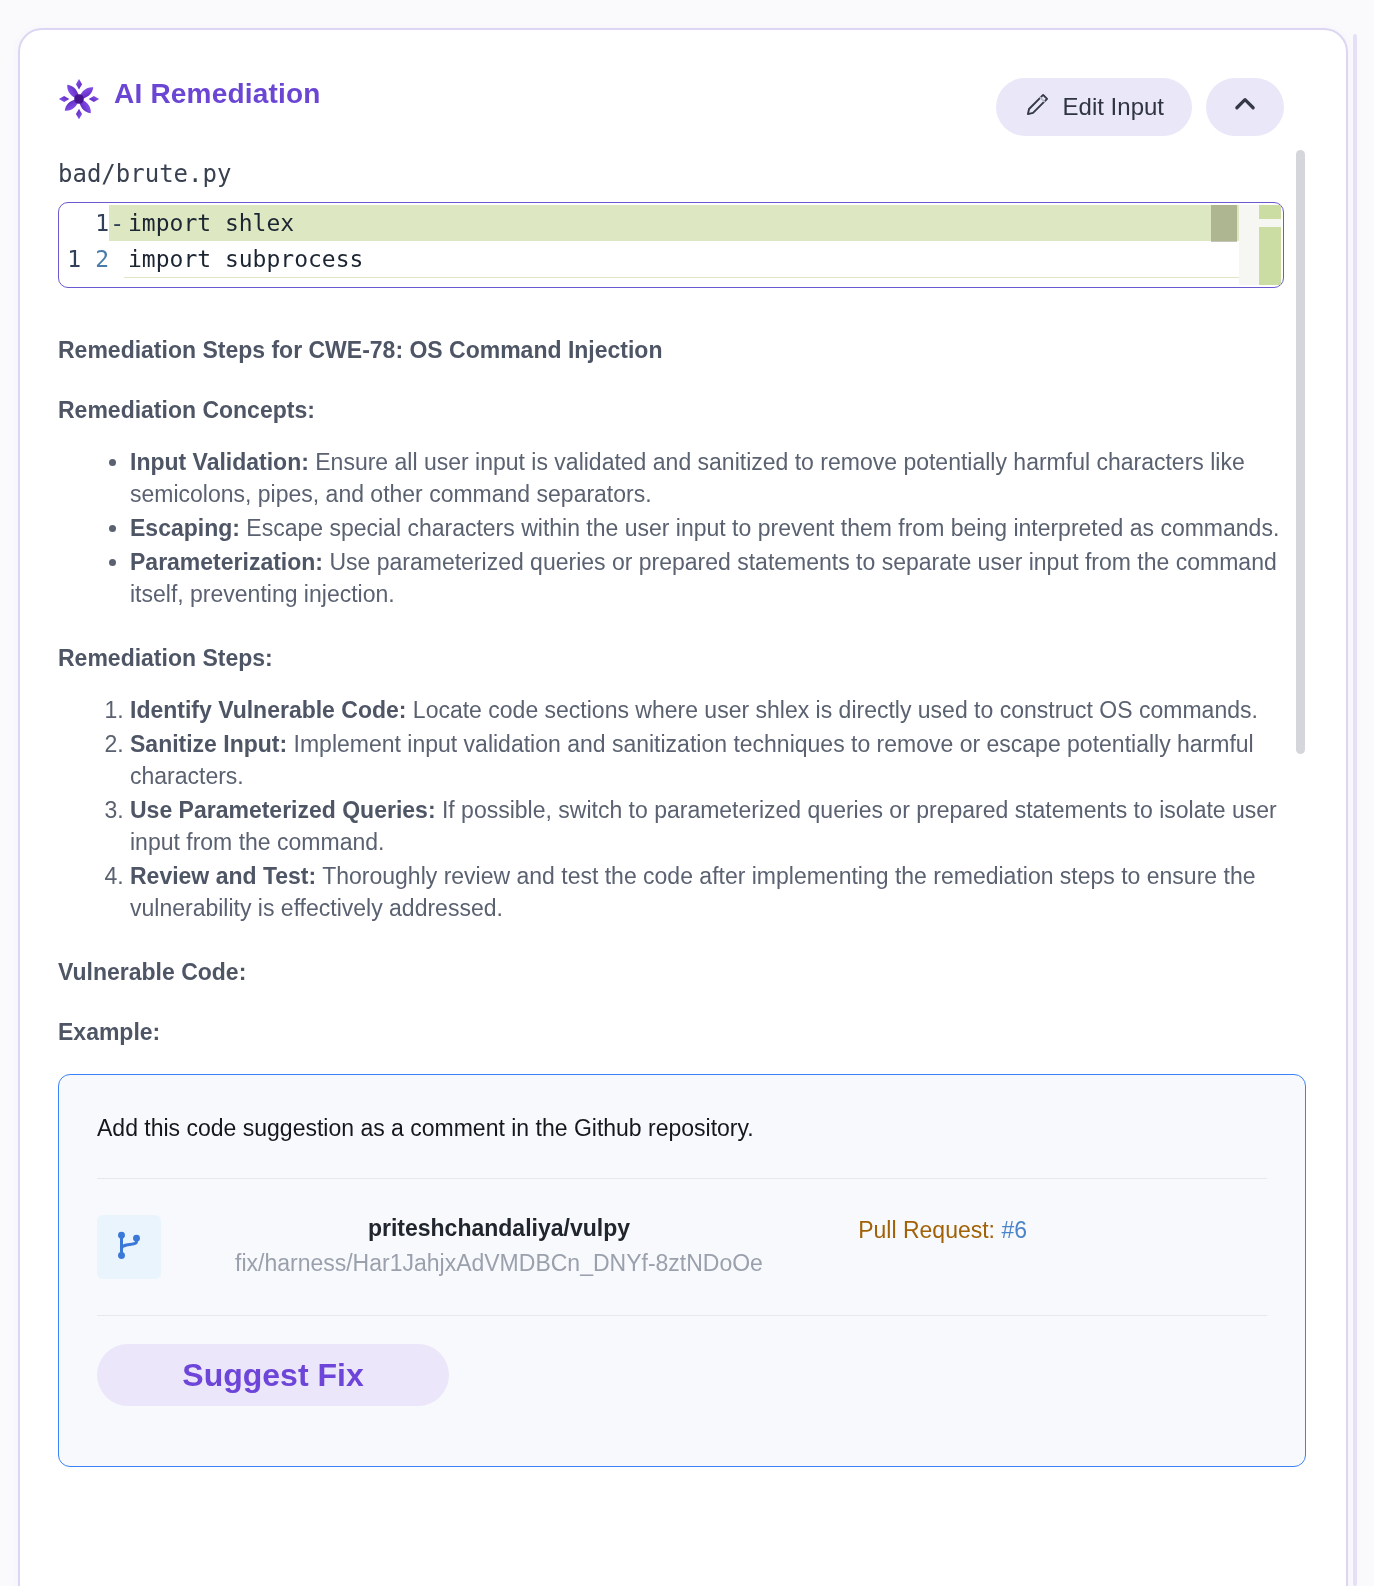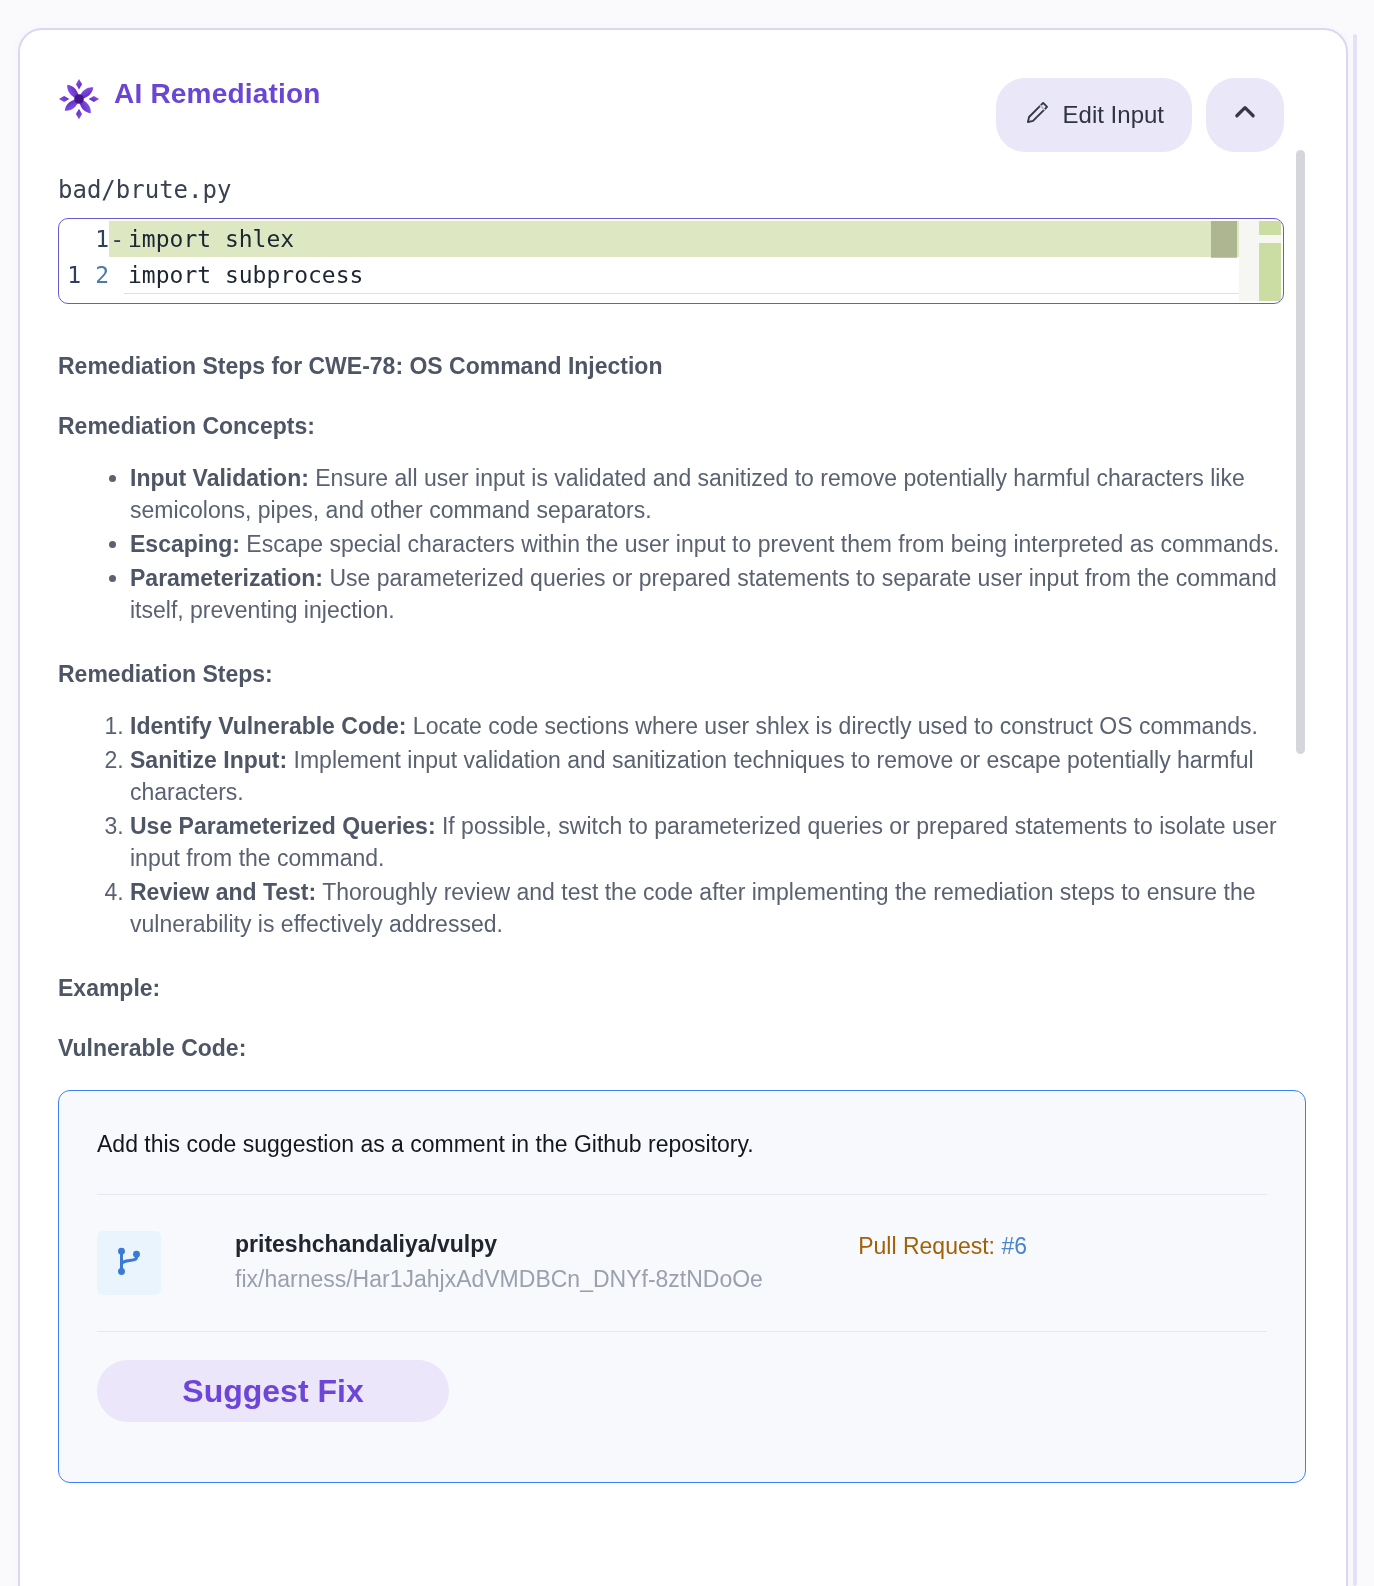--- a/index.html
+++ b/index.html
@@ -20,21 +20,21 @@
   .edge-strip {
     position: absolute; left: 1353px; top: 34px; width: 4px; height: 1552px;
     background: #e6e0f6; border-radius: 3px;
   }
   
   .header-row { display: flex; gap: 14px; margin-bottom: 24px; }
   .title { font-size: 28px; font-weight: bold; color: #6b46d4; letter-spacing: 0.2px; }
   .hdr-spacer { flex: 1; }
   .pill-btn {
     display: flex; align-items: center; justify-content: center; gap: 12px;
-    height: 74px; border: none; cursor: pointer;
+    height: 58px; border: none; cursor: pointer;
     background: #eae7f9; border-radius: 29px;
     font-family: "Liberation Sans", sans-serif;
     font-size: 24px; color: #2e3440;
   }
   .edit-btn { padding: 0 28px; }
   .collapse-btn { width: 78px; }
   
   .filename { font-family: "DejaVu Sans Mono", "Liberation Mono", monospace; font-size: 24px; color: #394150; margin-bottom: 14px; margin-top: 16px; }
   .code-block {
     position: relative;
@@ -76,21 +76,21 @@
   .md ul, .md ol { margin: 20px 0 32px; padding-left: 72px; }
   .md li { margin-bottom: 2px; }
   
   .card {
     margin-top: 26px; width: 1248px;
     background: #f8f9fc; border: 1px solid #3b82f6; border-radius: 12px;
     padding: 40px 38px 60px;
   }
   .card-msg { font-size: 23px; color: #14171d; margin-bottom: 36px; }
   .card hr { border: none; border-top: 1px solid #e7e8ee; margin: 0; }
-  .repo-row { display: flex; align-items: flex-start; margin: 36px 0; }
+  .repo-row { display: flex; align-items: flex-start; margin: 36px 0; text-align: center; }
   .repo-icon-box {
     width: 64px; height: 64px; border-radius: 6px; background: #eaf4fc;
     display: flex; align-items: center; justify-content: center; flex: none;
   }
   .repo-texts { margin-left: 74px; }
   .repo-name { font-size: 23px; font-weight: bold; color: #21262e; }
   .repo-branch { font-size: 23px; color: #9aa1ad; margin-top: 8px; }
   .pr-block { margin-left: auto; padding-top: 2px; font-size: 23px; margin-right: 240px; white-space: nowrap; }
   .pr-label { font-weight: normal; color: #a16207; }
   .pr-link { color: #4b84c8; text-decoration: none; cursor: pointer; }
@@ -211,22 +211,22 @@
       <li>
         <span class="b">Use Parameterized Queries:</span>
         <span>If possible, switch to parameterized queries or prepared statements to isolate user input from the command.</span>
       </li>
       <li>
         <span class="b">Review and Test:</span>
         <span>Thoroughly review and test the code after implementing the remediation steps to ensure the vulnerability is effectively addressed.</span>
       </li>
     </ol>
 
+    <div class="mh">Vulnerable Code:</div>
     <div class="mh">Example:</div>
-    <div class="mh">Vulnerable Code:</div>
   </div>
 
   <div class="card">
     <div class="card-msg">Add this code suggestion as a comment in the Github repository.</div>
     <hr>
     <div class="repo-row">
       <div class="repo-icon-box">
         <span>
           <svg width="36" height="36" viewBox="0 0 24 24" fill="none" stroke="#3b79d8" stroke-width="2" stroke-linecap="round">
             <circle cx="7" cy="5.5" r="2.3" fill="#3b79d8" stroke="none"></circle>

